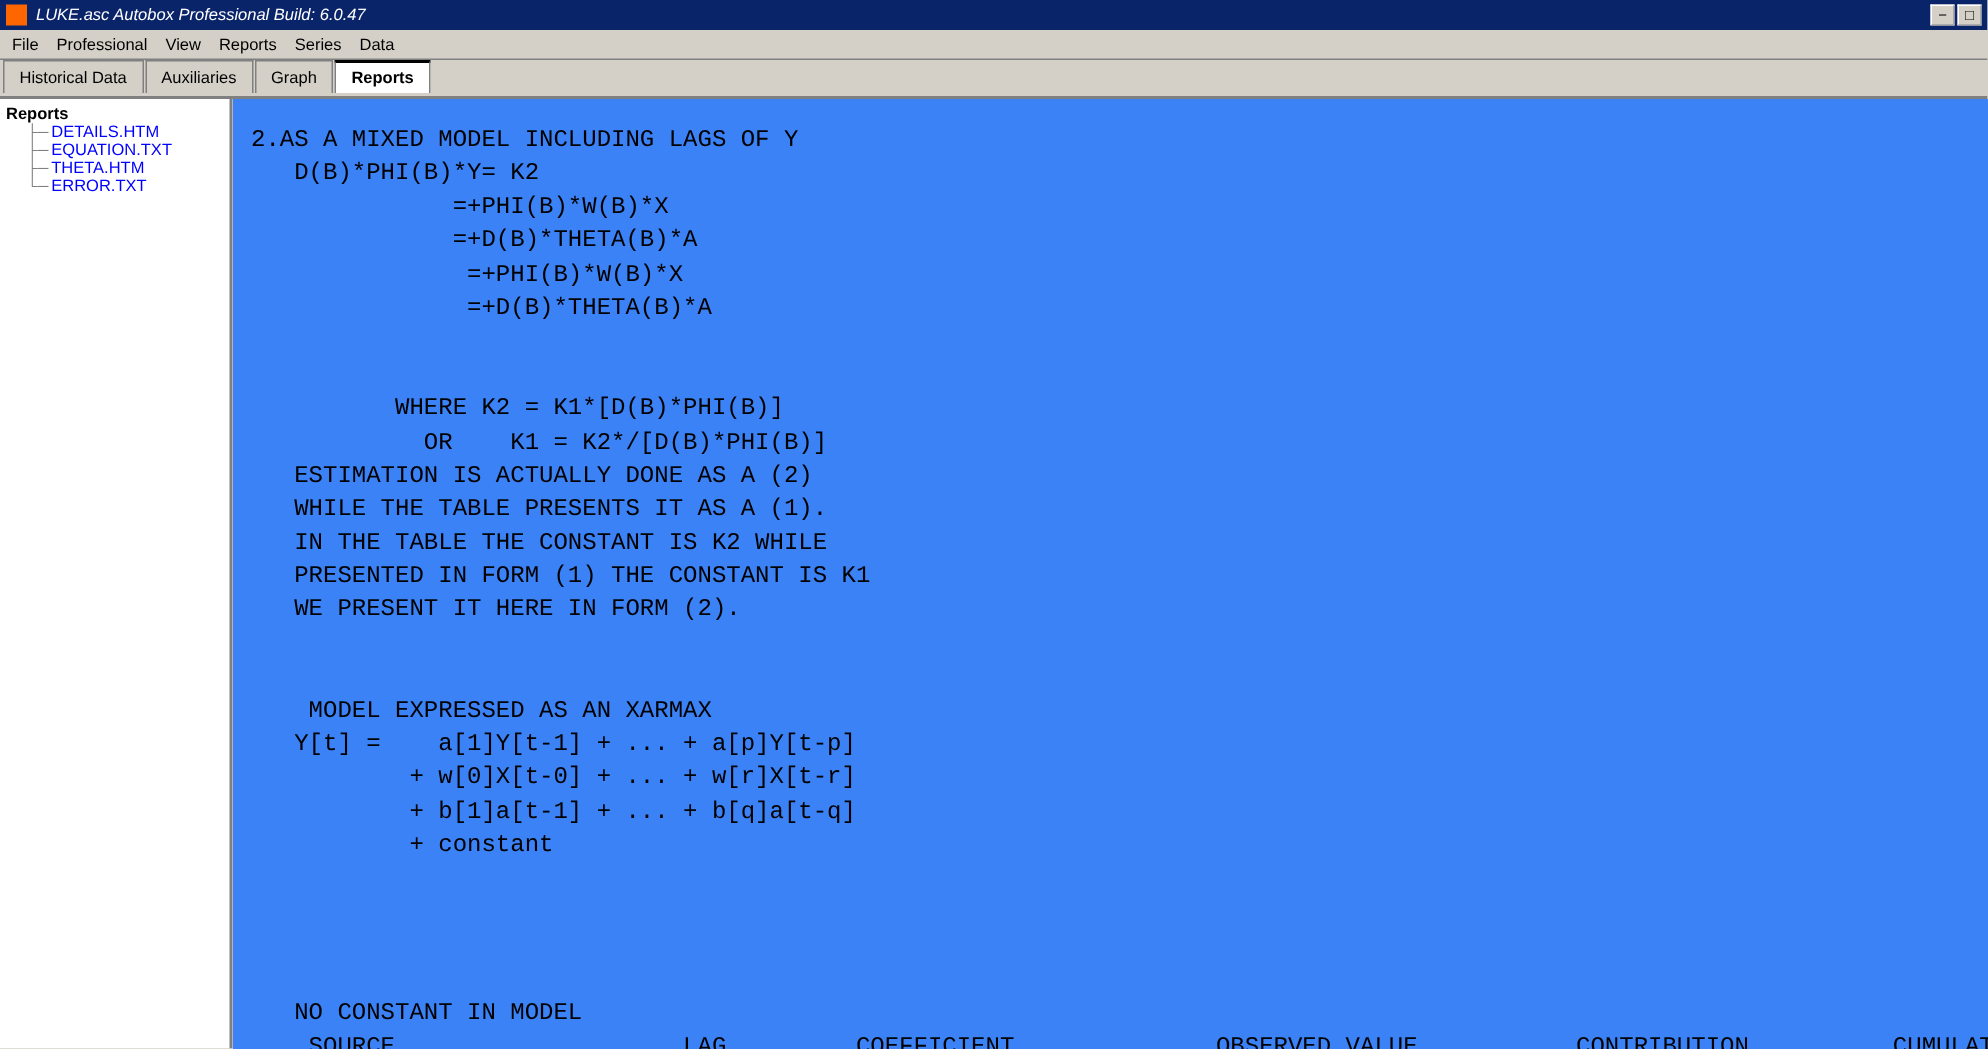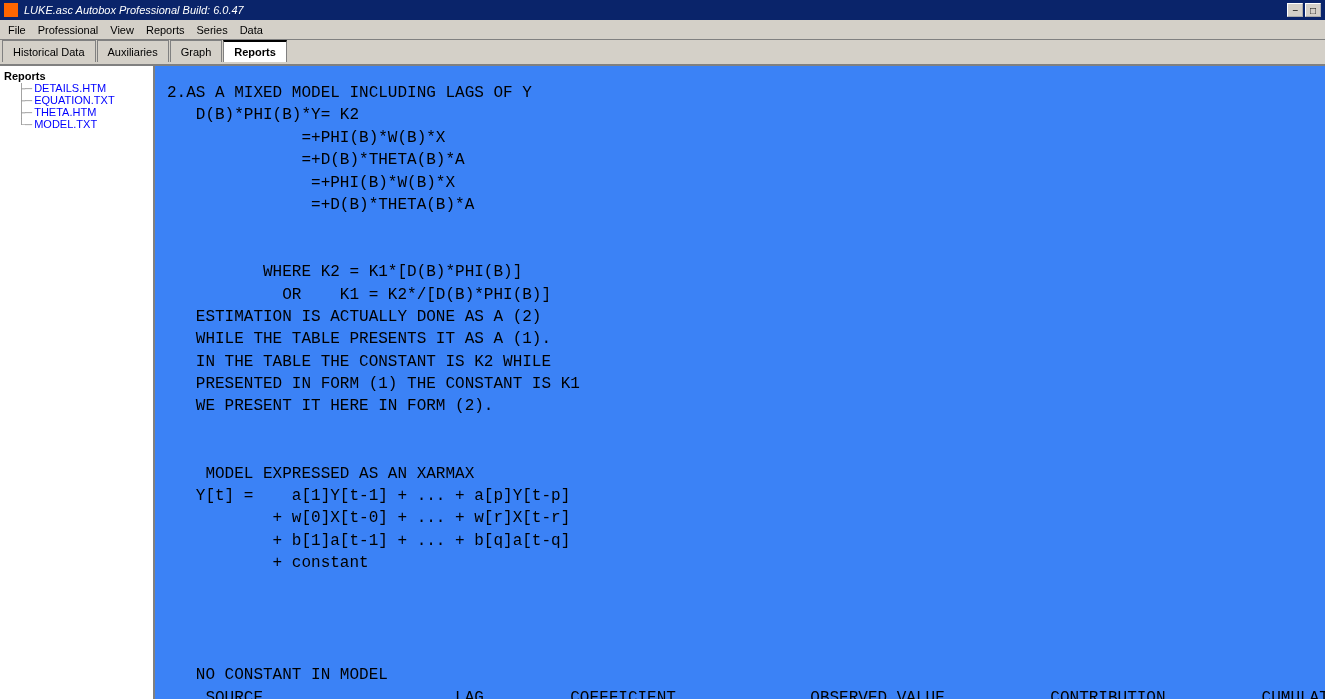--- a/index.html
+++ b/index.html
@@ -195,21 +195,21 @@
     <div class="tree-item">
       <span class="tree-line">├─</span>
       <span>EQUATION.TXT</span>
     </div>
     <div class="tree-item">
       <span class="tree-line">├─</span>
       <span>THETA.HTM</span>
     </div>
     <div class="tree-item">
       <span class="tree-line">└─</span>
-      <span>MODEL.TXT</span>
+      <span>ERROR.TXT</span>
     </div>
   </div>
 
   <div id="content">2.AS A MIXED MODEL INCLUDING LAGS OF Y
    D(B)*PHI(B)*Y= K2
               =+PHI(B)*W(B)*X
               =+D(B)*THETA(B)*A
                =+PHI(B)*W(B)*X
                =+D(B)*THETA(B)*A
 

